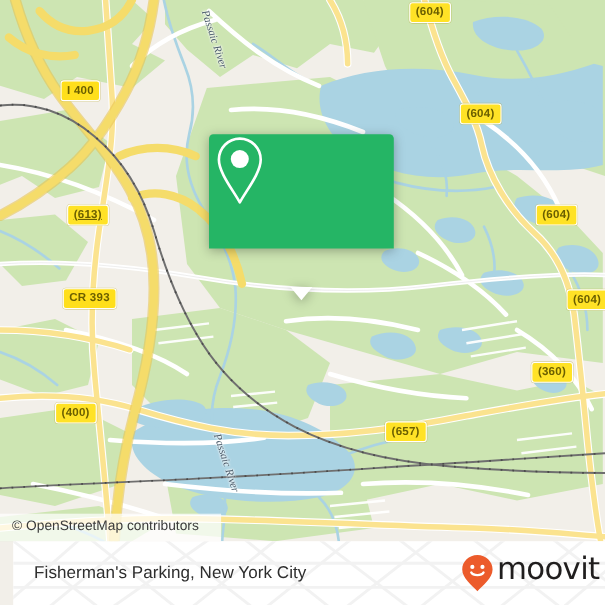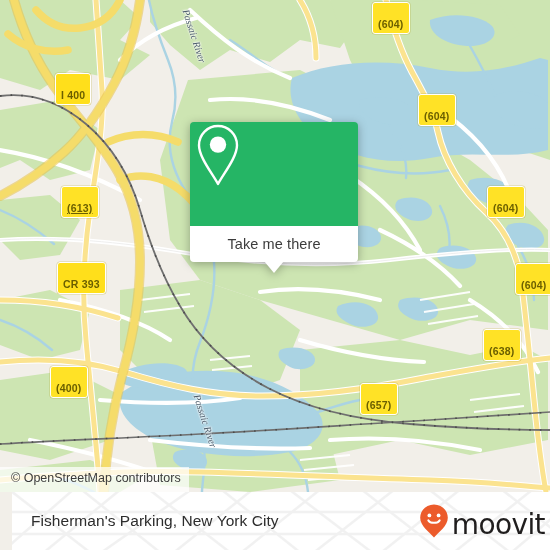--- a/index.html
+++ b/index.html
@@ -23,21 +23,21 @@
   
   .shield {
     position: absolute;
     background: #ffe226;
     border: 1.5px solid #ffffff;
     border-radius: 3px;
     color: #6b5f00;
     font-weight: bold;
     font-size: 10.5px;
     line-height: 13px;
-    padding: 15px 5px 2px 5px;
+    padding: 2px 5px 2px 5px;
     white-space: nowrap;
     letter-spacing: .2px;
     box-shadow: 0 0 0 .5px rgba(170,150,0,.35);
     text-align: center;
   }
   .shield.cr { background: #ffdf1b; }
 
   
   .riverlabel {
     position: absolute;
@@ -82,21 +82,21 @@
     font-size: 14.5px;
     color: #3c3c3c;
     letter-spacing: .1px;
   }
 
   
   #attribution {
     position: absolute;
     left: 0; top: 467px;
     height: 25px;
-    padding: 4px 8px 0 11px;
+    padding: 4px 20px 0 11px;
     font-size: 12.5px;
     color: #3b3b3b;
     background: rgba(255,255,255,0.72);
     white-space: nowrap;
   }
 
   
   #footer {
     position: absolute;
     left: 12px; top: 492px;
@@ -115,21 +115,21 @@
     transform: translateY(-50%);
     font-size: 15.5px;
     color: #2d2d2d;
     letter-spacing: .05px;
     white-space: nowrap;
   }
   #brand {
     position: absolute;
     right: 17px; top: 50%;
     transform: translateY(-50%);
-    display: flex; align-items: flex-end; gap: 2px;
+    display: flex; align-items: flex-start; gap: 2px;
   }
   #brand-pin { display: block; }
   #brand-word {
     font-size: 28px;
     color: #201e1e;
     letter-spacing: -0.6px;
     font-weight: normal;
     font-family: "DejaVu Sans", sans-serif;
     line-height: 28px;
   }
@@ -313,38 +313,35 @@
       </g>
     </svg>
 
     <div class="shield" style="left:372px;top:2px;">(604)</div>
     <div class="shield cr" style="left:55px;top:73px;">I 400</div>
     <div class="shield" style="left:418px;top:94px;">(604)</div>
     <div class="shield" style="left:61px;top:186px;text-decoration:underline;">(613)</div>
     <div class="shield" style="left:487px;top:186px;">(604)</div>
     <div class="shield cr" style="left:57px;top:262px;">CR 393</div>
     <div class="shield" style="left:515px;top:263px;">(604)</div>
-    <div class="shield" style="left:483px;top:329px;">(638)</div>
+    <div class="shield" style="left:483px;top:329px;">(360)</div>
     <div class="shield" style="left:50px;top:366px;">(400)</div>
-    <div class="shield" style="left:360px;top:383px;">(657)</div>
+    <div class="shield" style="left:350px;top:383px;">(657)</div>
     <div class="shield cr" style="left:408px;top:473px;margin-top:20px;">CR 512</div>
 
     <div class="riverlabel" style="left:191px;top:8px;transform:rotate(72deg);">Passaic River</div>
     <div class="riverlabel" style="left:202px;top:393px;transform:rotate(72deg);">Passaic River</div>
 
     <div id="card">
       <div id="card-green">
         <svg width="56" height="68" viewBox="0 0 56 68">
           <path d="M28,4 C38.5,4 47,12.6 47,23.2 C47,35 34,51 28,62
                    C22,51 9,35 9,23.2 C9,12.6 17.5,4 28,4 Z" fill="none" stroke="#ffffff" stroke-width="2.4" stroke-linejoin="round"></path>
           <circle cx="28" cy="22.6" r="8.2" fill="#ffffff"></circle>
         </svg>
-      </div>
-      <div id="card-white">
-        <span id="take-me-there">Take me there</span>
       </div>
       <div id="card-tail"></div>
     </div>
 
     <div id="attribution">© OpenStreetMap contributors</div>
   </div>
 
   <div id="footer">
     <svg id="footer-watermark" viewBox="0 0 550 58">
       <g stroke="#8a8a8a" stroke-width="2.6" fill="none">

